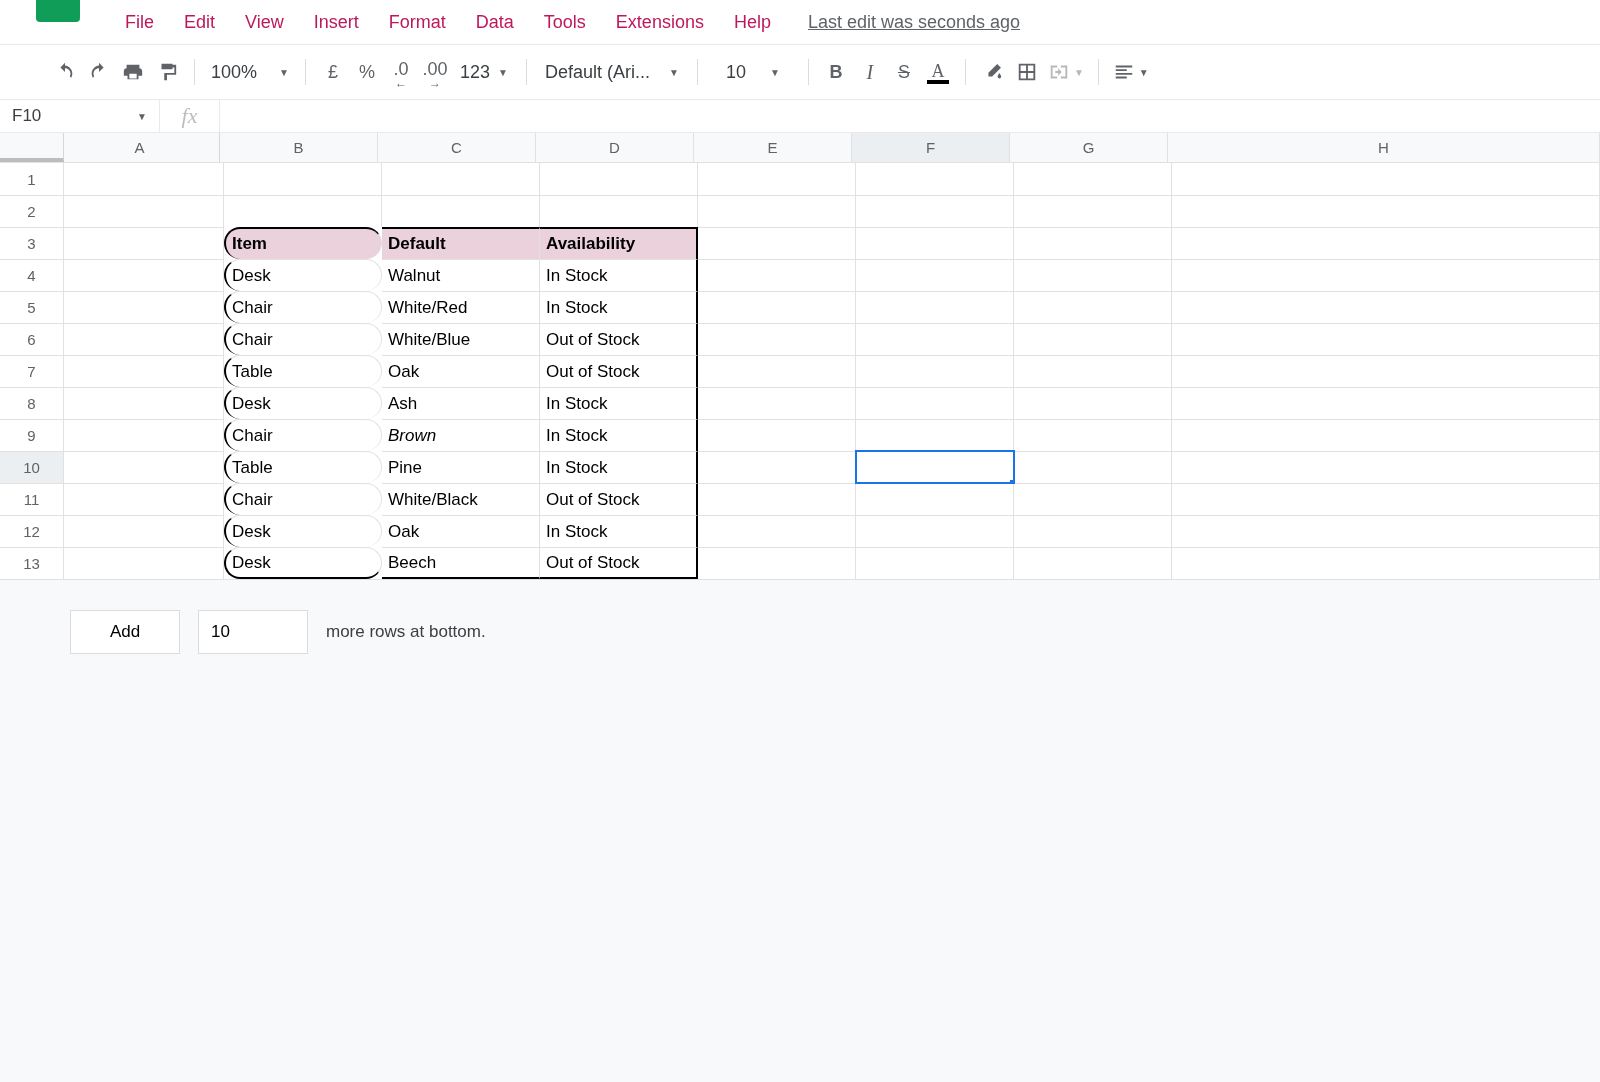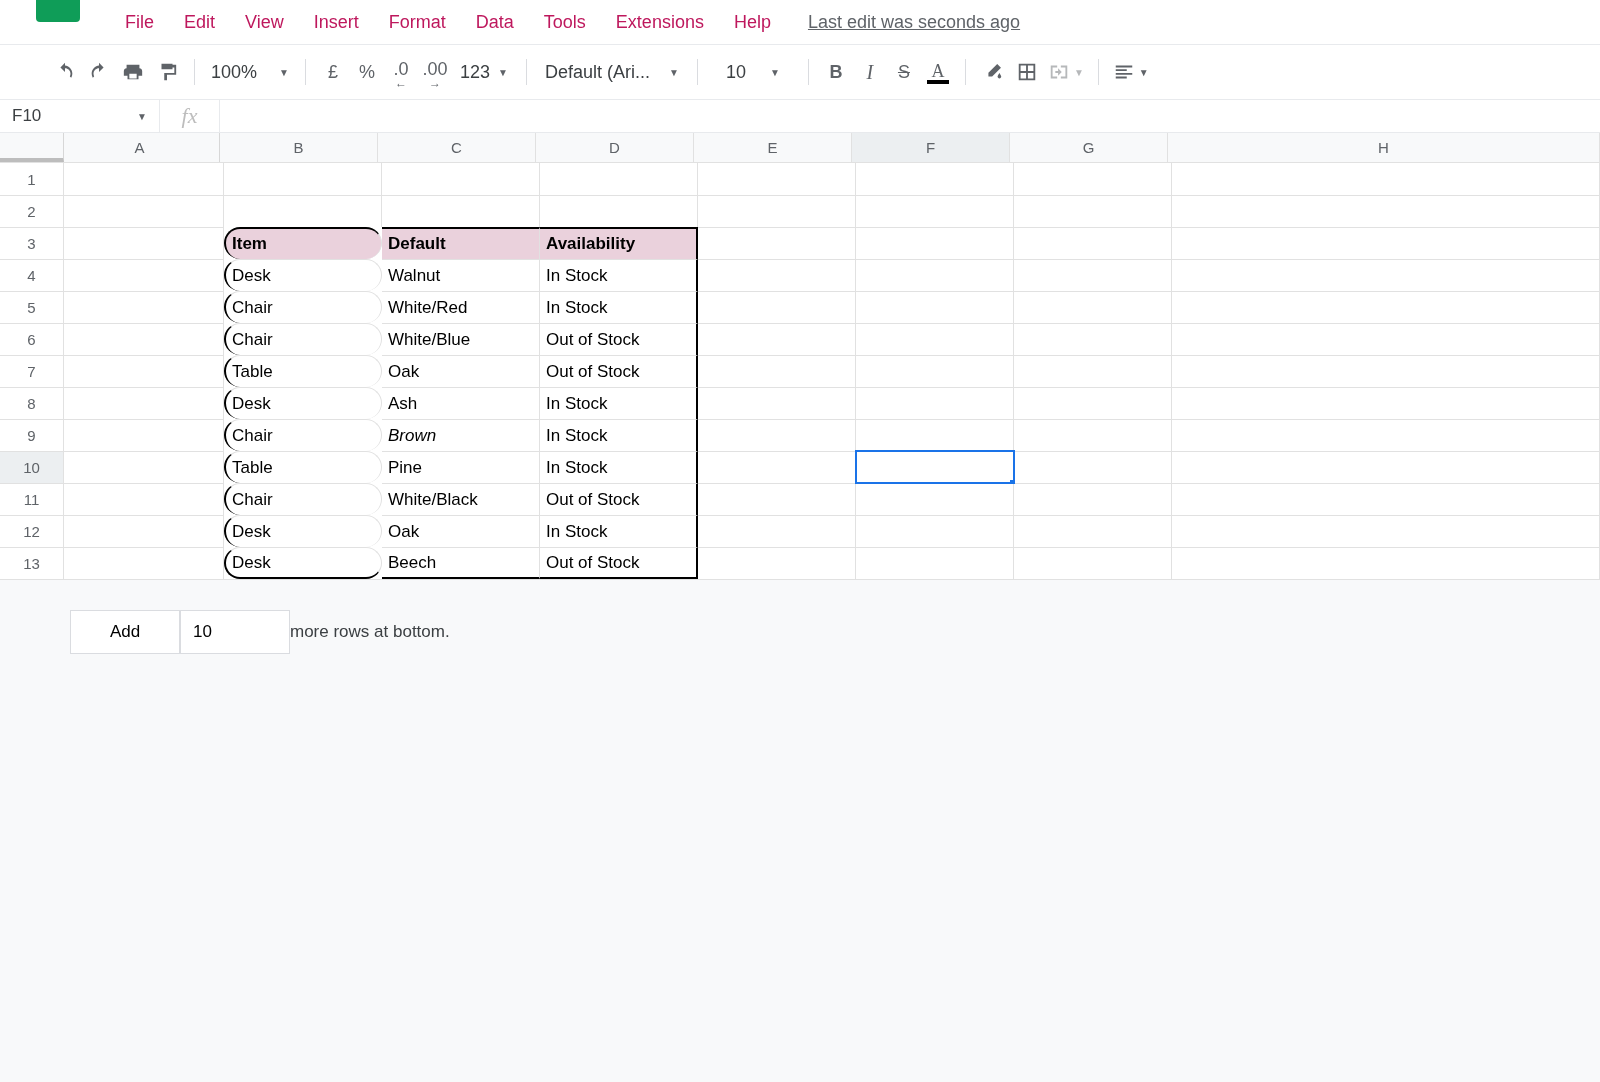--- a/index.html
+++ b/index.html
@@ -190,20 +190,21 @@
     right:-4px; bottom:-4px;
     width:7px; height:7px;
     background:#1a73e8;
   }
 
   .bold { font-weight:bold; }
 
   
   .add-rows {
     display:flex; align-items:center;
+    gap:18px;
     padding: 24px 0 0 70px;
     font-size:17px; color:#3c4043;
     height:80px;
   }
   .add-btn {
     width:110px; height:44px;
     border:1px solid #dadce0;
     background:#fff;
     display:flex; align-items:center; justify-content:center;
     cursor:pointer;

